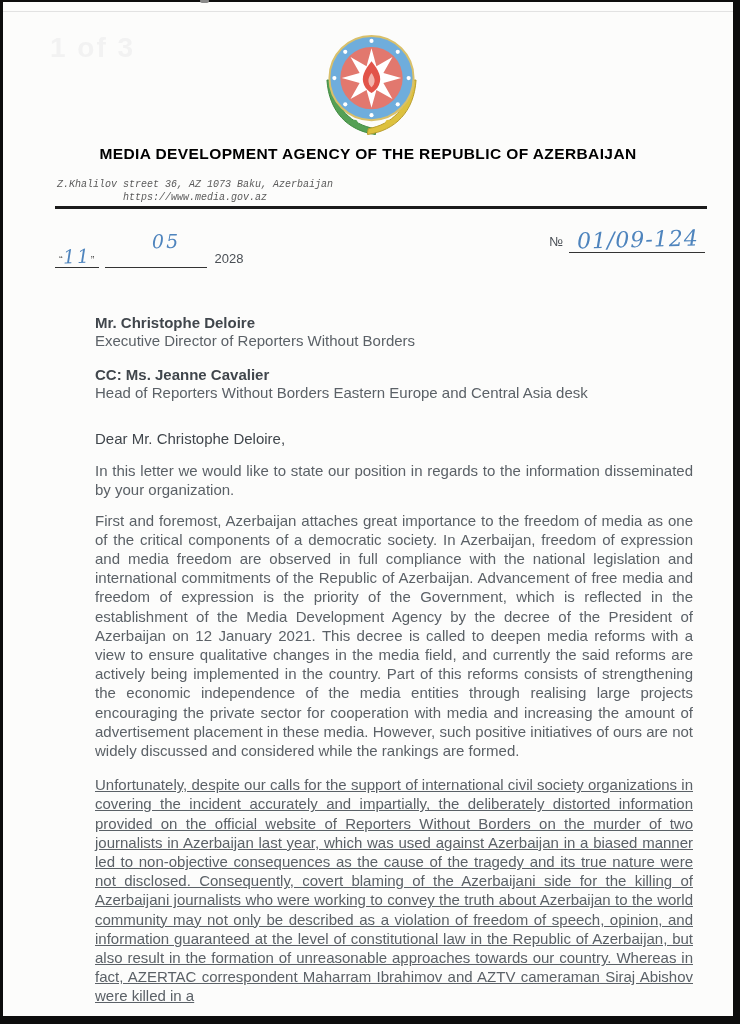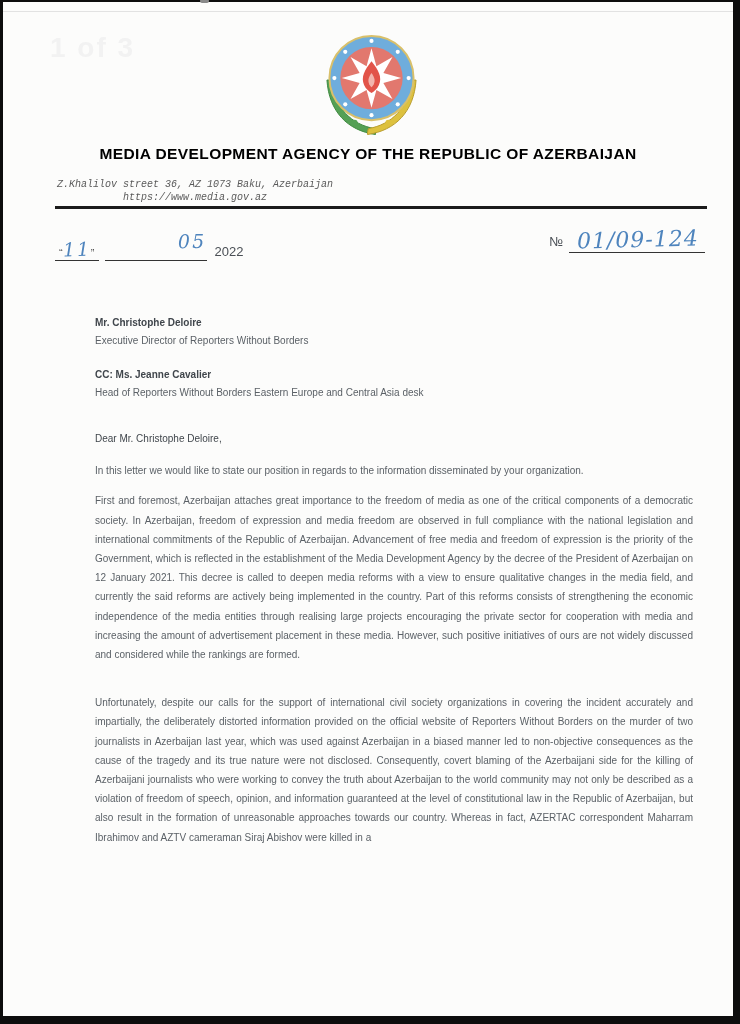--- a/index.html
+++ b/index.html
@@ -44,41 +44,41 @@
     font-family:"DejaVu Serif",serif;font-style:italic;
     color:#4e84bd;letter-spacing:2px;
   }
   .quote{color:#555;font-size:11px;}
   .ref-left{position:absolute;left:0;top:0;display:flex;align-items:flex-end;}
   .day-box{
     border-bottom:1.5px solid #333;padding:0 4px 1px 4px;display:flex;align-items:flex-end;
   }
   .day-ink{font-size:19px;line-height:19px;transform:rotate(-2deg);}
   .month-box{
-    border-bottom:1.5px solid #333;width:102px;padding-bottom:8px;margin-left:6px;
-    text-align:right;
+    border-bottom:1.5px solid #333;width:102px;padding-bottom:15px;margin-left:6px;
+    text-align:center;
   }
   .month-ink{font-size:19px;line-height:19px;margin-left:22px;display:inline-block;transform:rotate(-1deg);}
   .year-print{font-size:13px;color:#4a4f55;margin-left:8px;padding-bottom:2px;}
   .ref-right{position:absolute;right:0;top:-4px;display:flex;align-items:flex-end;}
   .no-sign{font-size:13px;color:#4a4f55;padding-bottom:4px;}
   .no-box{border-bottom:1.5px solid #333;margin-left:6px;padding:0 6px 0 8px;}
   .no-ink{font-size:22px;line-height:24px;display:inline-block;transform:rotate(-1.5deg);letter-spacing:1px;}
   .letter{
     position:absolute;left:92px;top:312px;width:598px;
-    font-size:10px;line-height:19.2px;color:#5b6167;text-align:justify;
+    font-size:15px;line-height:19.2px;color:#5b6167;text-align:justify;
   }
   .letter .b{font-weight:bold;color:#40464c;}
   .addr-line{line-height:18px;text-align:left;}
   .gap-s{height:16px;}
   .gap-m{height:27px;}
   .salutation{font-weight:normal;color:#40464c;text-align:left;}
   .para{margin:0 0 11px 0;}
   .para.first{margin-top:13px;}
-  .p3{margin-top:29px;}
+  .p3{margin-top:15px;text-decoration:underline;}
 </style>
 </head>
 <body>
 
 <div class="page">
 
   <div class="top-shadow"></div>
 
   <div class="watermark">1 of 3</div>
 
@@ -124,21 +124,21 @@
   <div class="ref-row">
     <div class="ref-left">
       <div class="day-box">
         <span class="quote">“</span>
         <span class="ink day-ink">11</span>
         <span class="quote">”</span>
       </div>
       <div class="month-box">
         <span class="ink month-ink">05</span>
       </div>
-      <span class="year-print">2022</span>
+      <span class="year-print">2028</span>
     </div>
     <div class="ref-right">
       <span class="no-sign">№</span>
       <span class="no-box">
         <span class="ink no-ink">01/09-124</span>
       </span>
     </div>
   </div>
 
   <div class="letter">

